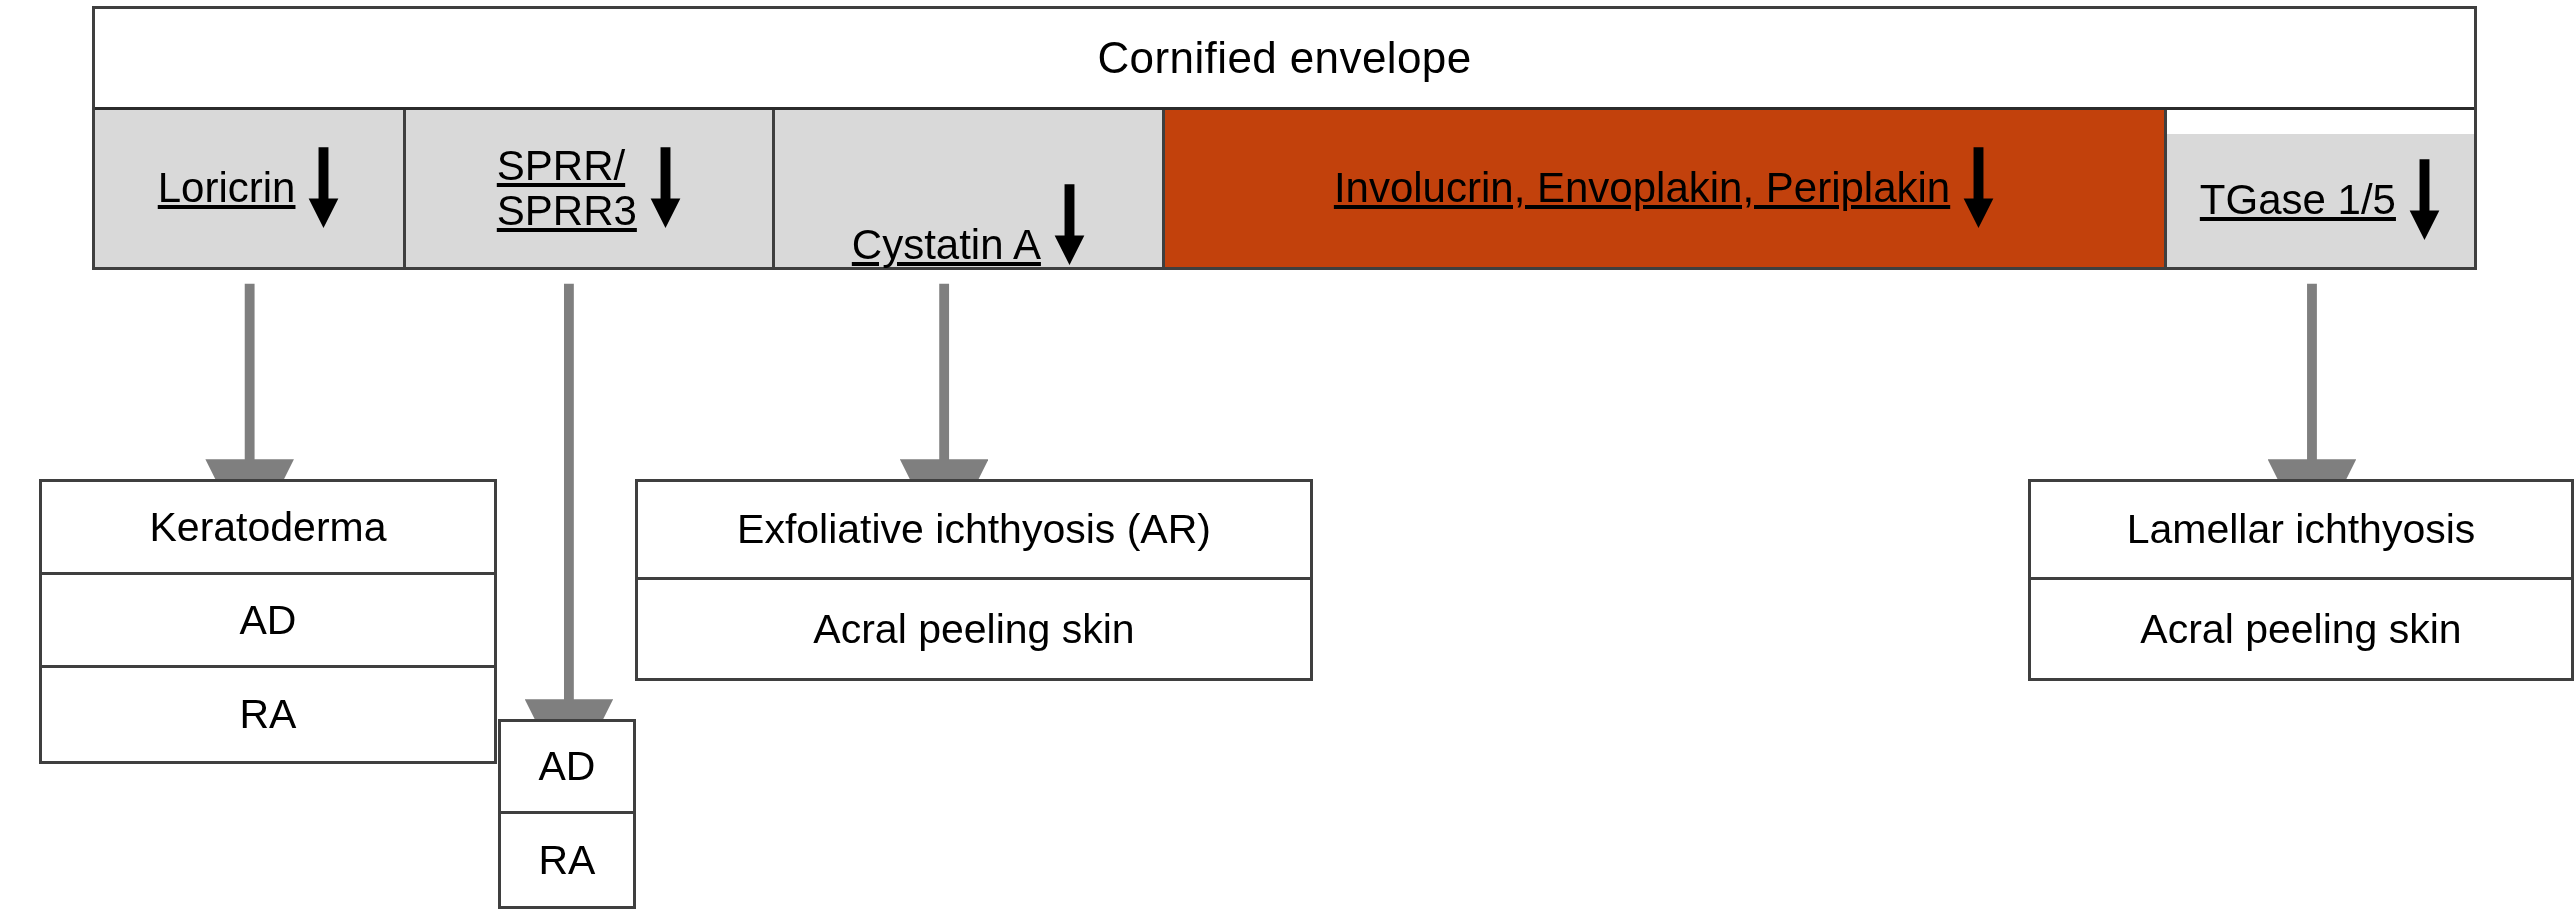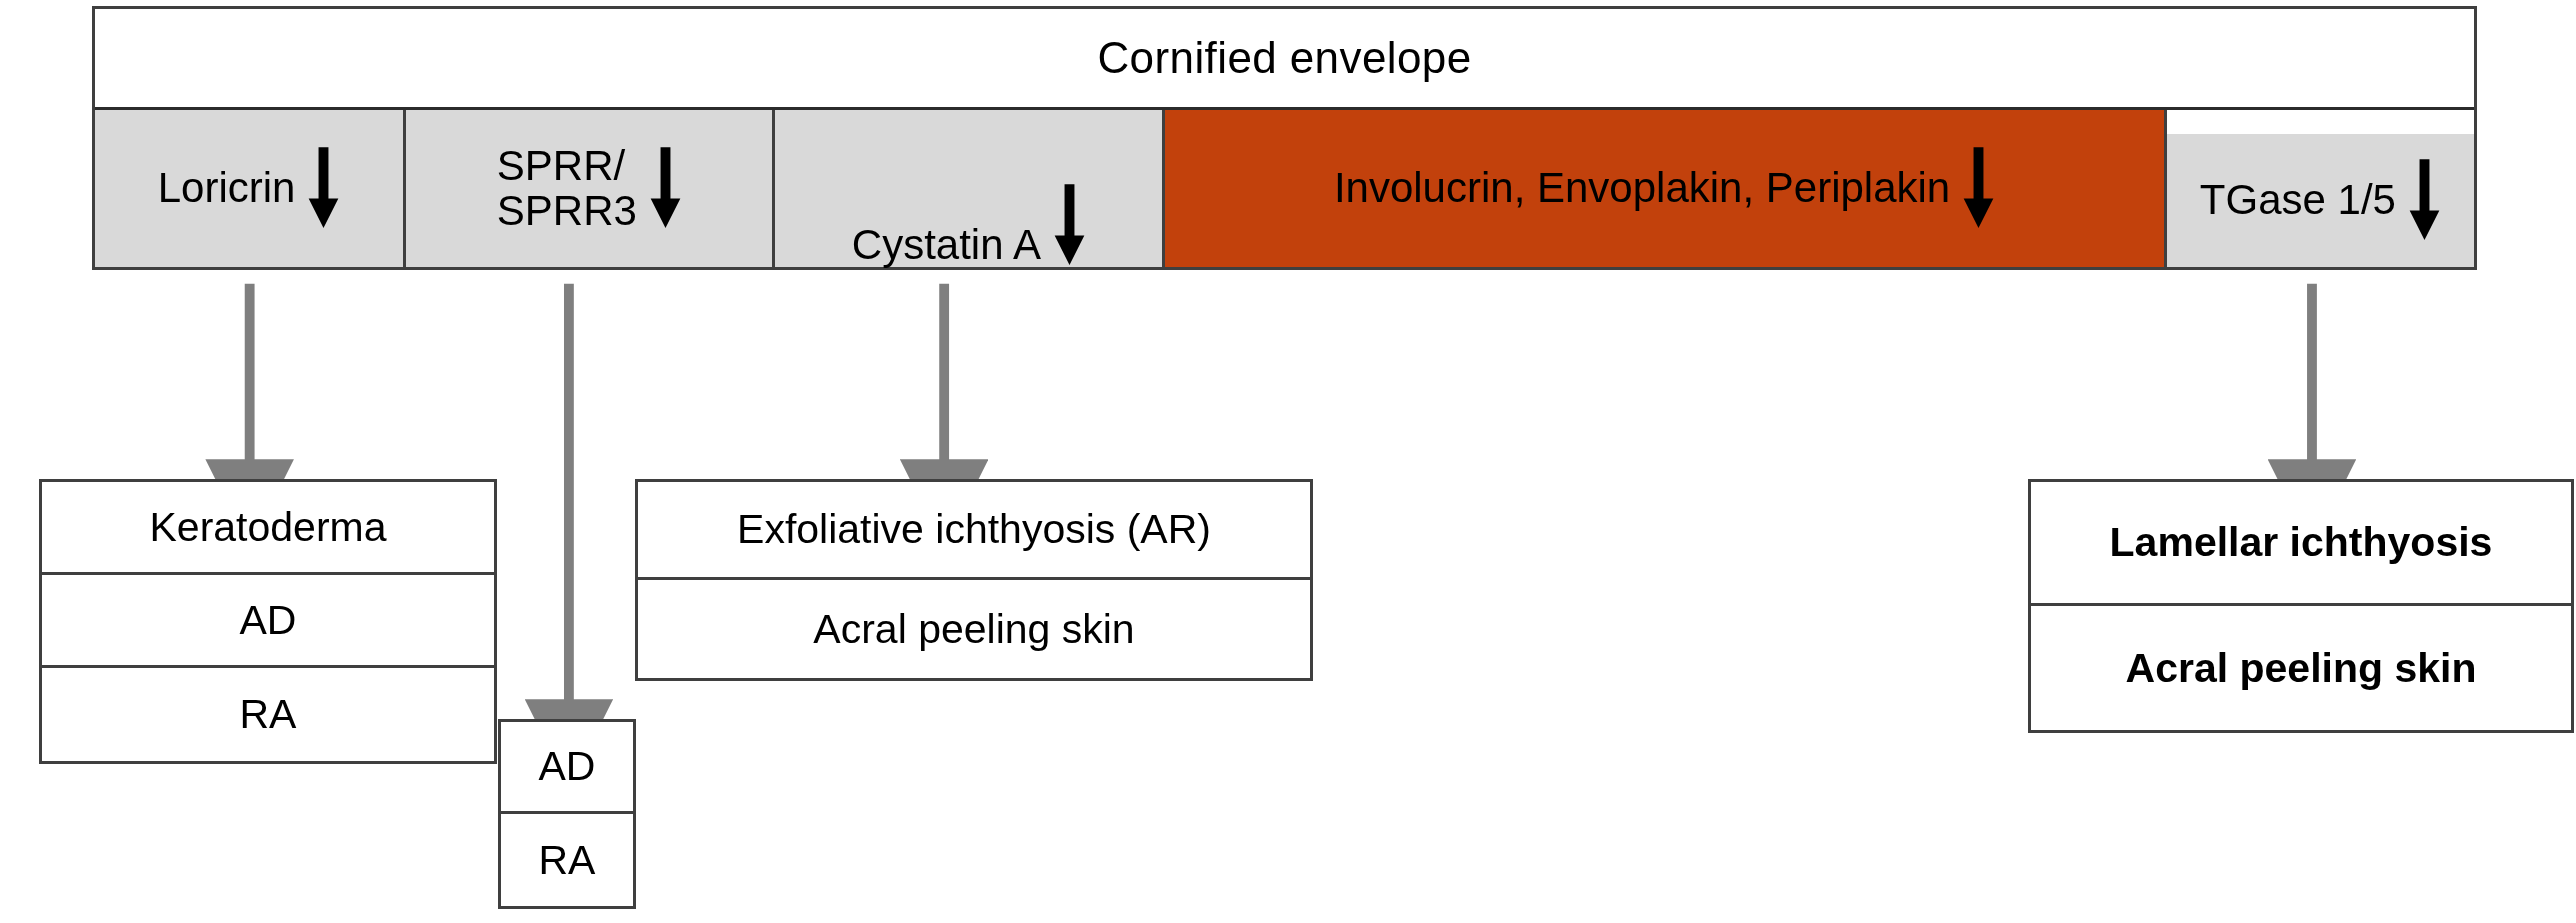--- a/index.html
+++ b/index.html
@@ -65,20 +65,21 @@
     padding: 0 13.6px;
     gap: 12px;
   }
   .gene-cell:last-child { border-right: none; margin-top: 24px; }
   .gene-cell.filled { background: #d9d9d9; }
   .gene-cell.plain  { background: #c2410c; }
   .gene-label {
     line-height: 1.05;
     white-space: pre-line;
     text-align: left;
+    text-decoration: underline;
   }
   .arrow-glyph {
     flex: none;
     width: 33px;
     height: 83px;
     display: block;
   }
 
   
   .c-loricrin  { width: 316px; }
@@ -108,21 +109,21 @@
   #box-keratoderma { left: 39px;   top: 479px;  width: 458px; }
   #box-keratoderma .box-row { height: 93px; }
 
   #box-adra { left: 498px; top: 719px; width: 138px; }
   #box-adra .box-row { height: 92px; }
 
   #box-exfoliative { left: 635px; top: 479px; width: 678px; }
   #box-exfoliative .box-row { height: 98px; }
 
   #box-lamellar { left: 2028px; top: 479px; width: 546px; }
-  #box-lamellar .box-row { height: 124px; font-weight: bold; }
+  #box-lamellar .box-row { height: 98px; }
 </style>
 </head>
 <body>
 
 <div id="canvas">
 
   <svg id="connectors" viewBox="0 0 3405 1221" width="2576" height="924">
     <defs>
       <marker id="ahead" markerWidth="10" markerHeight="9" refX="1" refY="4.5" orient="auto" markerUnits="strokeWidth">
         <path d="M0,0 L9,4.5 L0,9 z" fill="#7f7f7f"></path>

